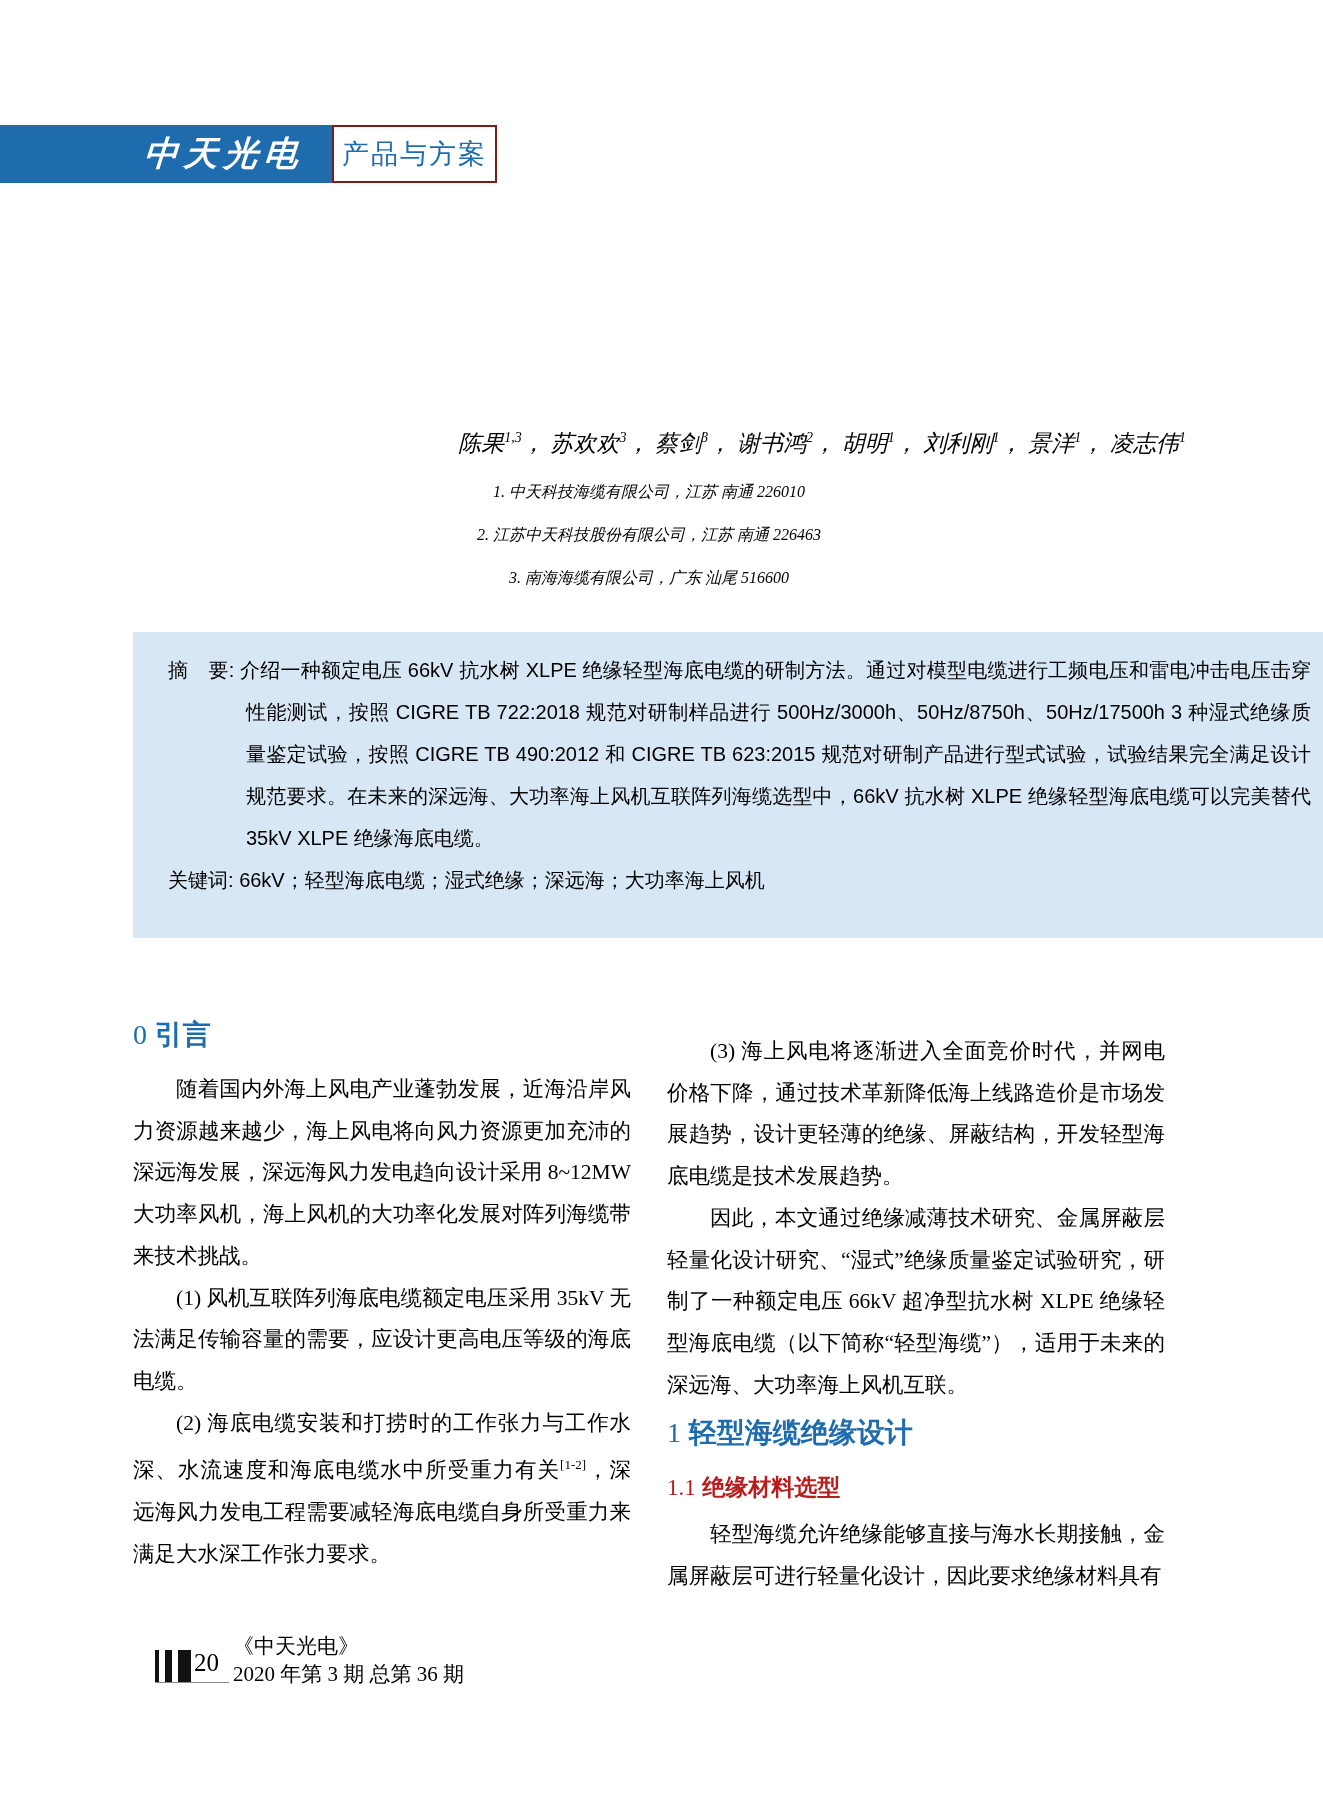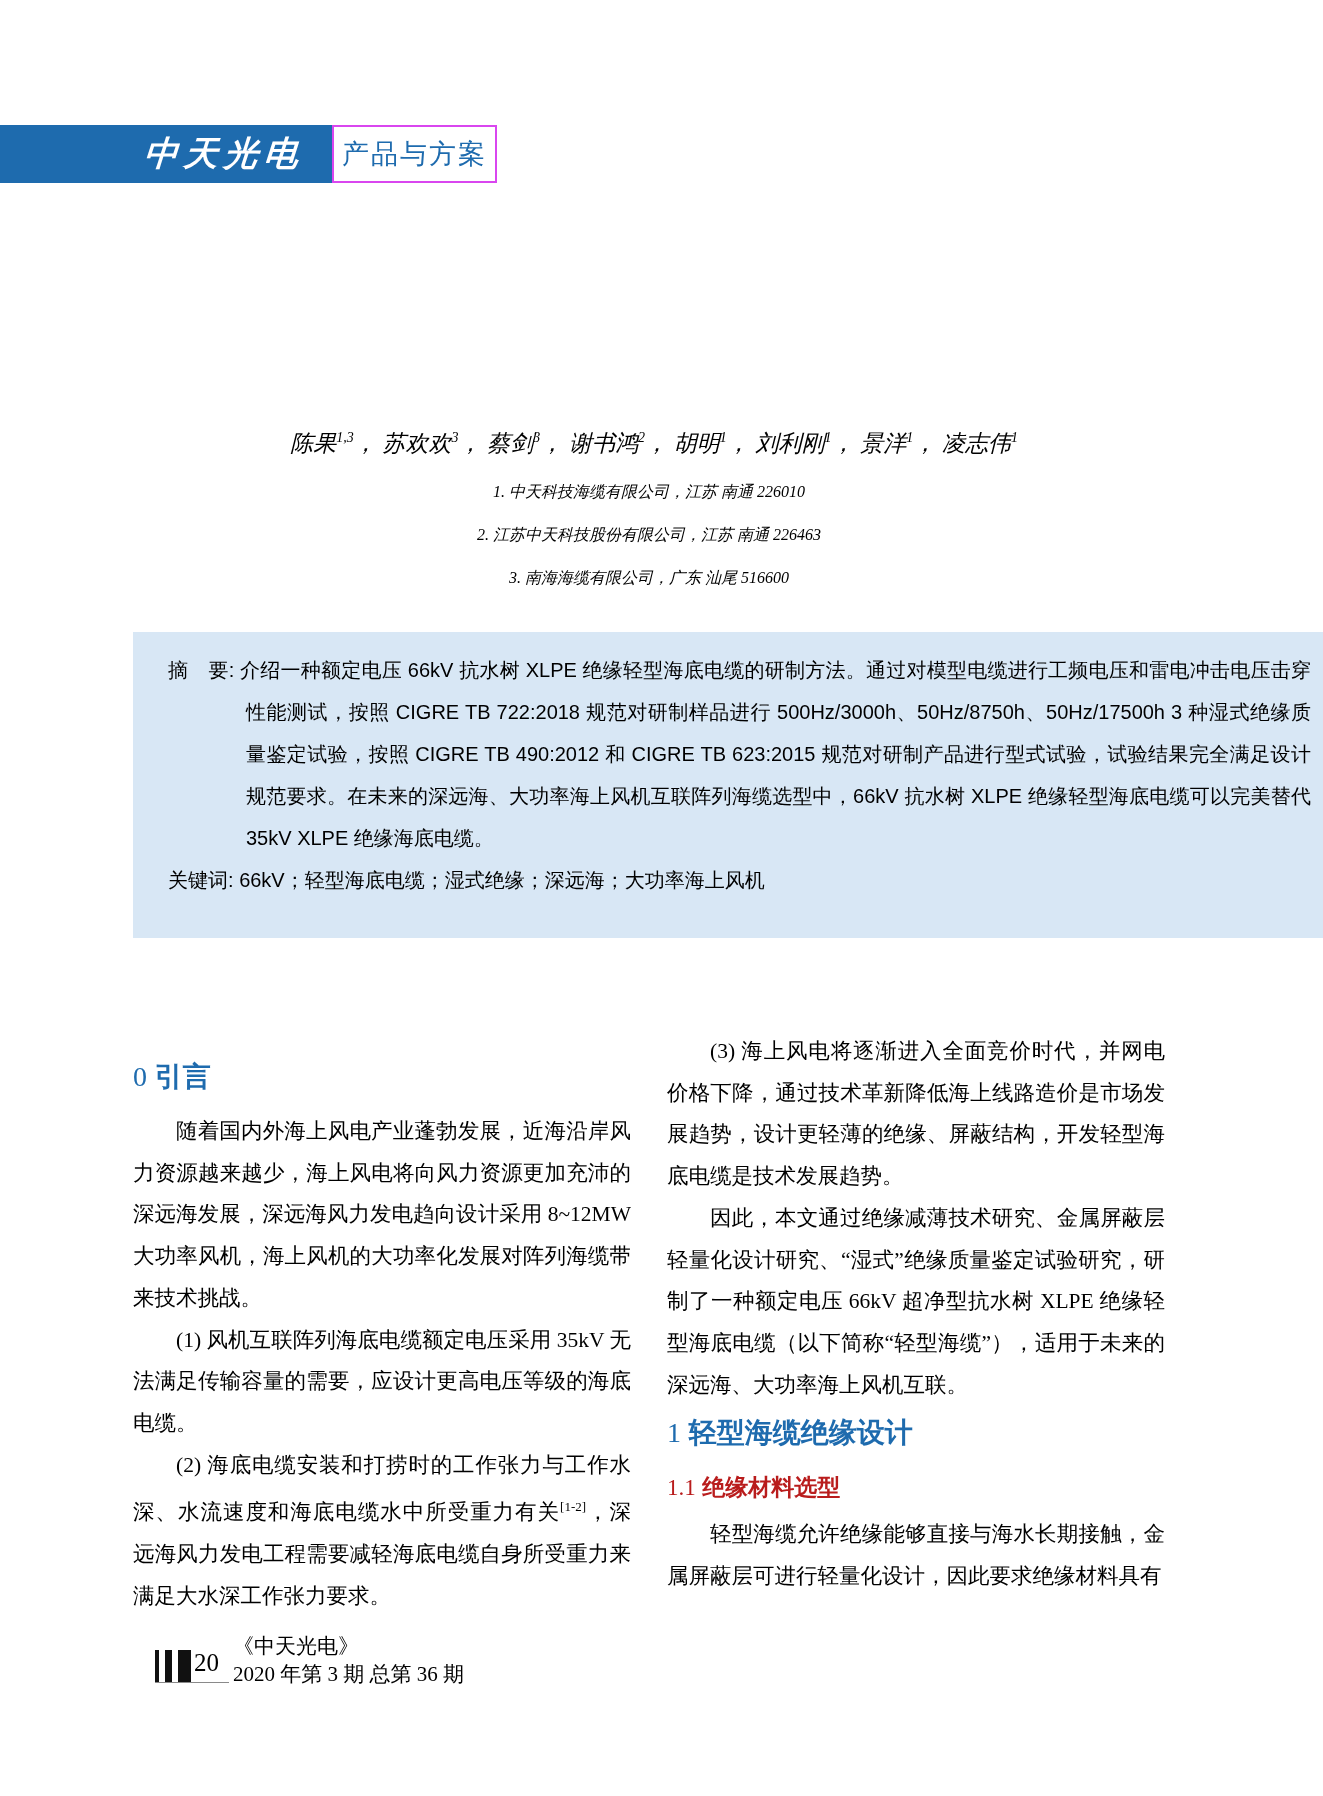--- a/index.html
+++ b/index.html
@@ -14,32 +14,32 @@
     background:#1e6bae; display:flex; align-items:center; justify-content:flex-end;
     padding-right:28px; box-sizing:border-box;
   }
   .logo {
     color:#ffffff; font-size:34px; font-weight:bold; font-style:italic;
     font-family:"Liberation Sans","DejaVu Sans",sans-serif; letter-spacing:6px;
     transform:skewX(-4deg);
   }
   .header-tag {
     position:absolute; left:332px; top:125px; width:165px; height:58px;
-    box-sizing:border-box; border:2px solid #d946ef; background:#ffffff;
+    box-sizing:border-box; border:2px solid #7f1d1d; background:#ffffff;
     color:#1e6bae; font-size:27px; display:flex; align-items:center; justify-content:center;
     font-family:"Liberation Sans","DejaVu Sans",sans-serif; letter-spacing:2px;
   }
 
   
   .title {
     position:absolute; left:133px; width:1032px; top:340px; margin:0;
     text-align:center; font-size:41px; font-weight:bold; color:#2878c0; letter-spacing:1px;
   }
   .authors {
-    position:absolute; left:108px; width:1092px; top:428px; text-align:center;
+    position:absolute; left:94px; width:1092px; top:428px; text-align:right;
     font-size:23px; font-style:italic;
   }
   .authors sup { font-size:14px; }
   .affiliations {
     position:absolute; left:133px; width:1032px; top:470px; text-align:center;
     font-size:16px; font-style:italic; line-height:43px;
   }
 
   
   .abstract-box {
@@ -50,21 +50,21 @@
   }
   .abstract-p { margin:0; padding-left:78px; text-indent:-78px; }
   .keywords-p { margin:0; }
 
   
   .col {
     position:absolute; width:498px; text-align:justify;
     font-size:21.5px; line-height:41.7px;
   }
   .col p { margin:0; text-indent:2em; }
-  .col-left  { left:133px; top:1056px; }
+  .col-left  { left:133px; top:1014px; }
   .col-right { left:667px; top:1031px; }
   .sec-h {
     margin:0 0 13px 0; font-size:28px; color:#1e6bae; font-weight:bold; line-height:42px;
     font-family:"Liberation Sans","DejaVu Sans",sans-serif; text-indent:0;
   }
   .sec-h .sec-num { font-weight:normal; font-family:"Liberation Serif","DejaVu Serif",serif; }
   .sec-h-right { margin-top:6px; }
   .subsec-h {
     margin:4px 0 6px 0; font-size:23px; font-weight:bold; color:#b91c1c; line-height:40px;
     font-family:"Liberation Sans","DejaVu Sans",sans-serif; text-indent:0;

